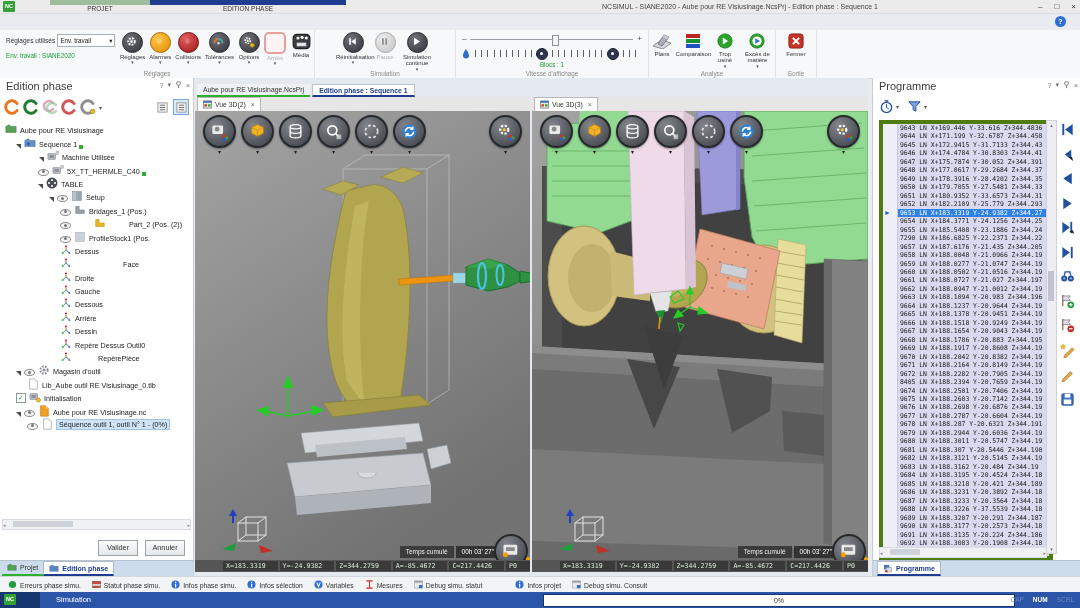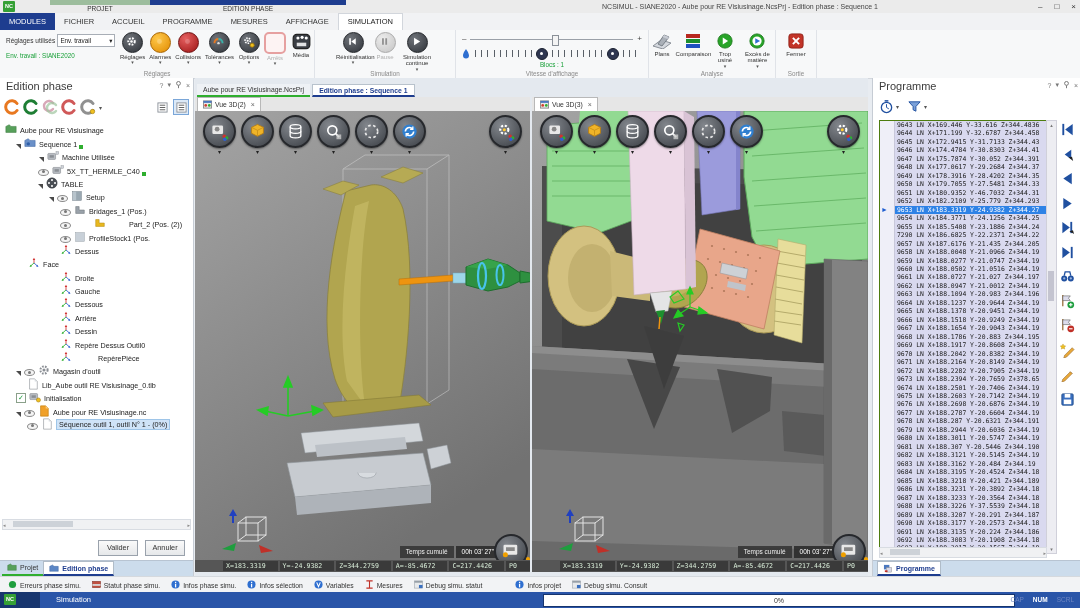--- a/index.html
+++ b/index.html
@@ -119,21 +119,21 @@
   .mstat{position:absolute;right:2px;bottom:4px;width:30px;height:30px;border-radius:50%;border:2px solid #26282c;
          background:radial-gradient(circle at 35% 30%,#83878d,#3a3e44);}
   .mstat svg{position:absolute;left:5px;top:5px;width:20px;height:20px;}
   .mpill{position:absolute;right:0px;bottom:6px;width:4px;height:9px;background:#f0a000;border-radius:2px;}
   .navcube{position:absolute;left:25px;bottom:18px;width:55px;height:45px;}
   
   #right-panel{position:absolute;left:872px;top:78px;width:208px;height:498px;background:#fff;border-left:1px solid #c6ccd4;}
   #rp-toolbar{display:flex;align-items:center;height:20px;padding:0 6px;gap:8px;}
   #rp-toolbar svg{width:15px;height:15px;}
   #rp-toolbar .caret{font-size:6px;color:#555;}
-  #proglist{position:absolute;left:6px;top:42px;width:166px;height:432px;background:#d9d9ef;border:1px solid #4d7c0f;}
+  #proglist{position:absolute;left:6px;top:42px;width:166px;height:432px;background:#d9d9ef;border:4px solid #4d7c0f;}
   .prow{display:flex;height:8.47px;}
   .gut{width:14px;background:#efeff8;border-right:1px solid #c8c8da;flex:none;position:relative;}
   .gut .cur{position:absolute;left:1px;top:-1px;color:#1d5dd0;font-size:7px;line-height:9px;}
   .code{flex:1;font-family:"DejaVu Sans Mono",monospace;font-size:6.4px;line-height:8.5px;color:#1a1a1a;
         white-space:nowrap;overflow:hidden;padding-left:2px;}
   .prow.sel .code{background:#2e82e6;color:#fff;}
   #vscroll{position:absolute;left:173px;top:42px;width:9px;height:432px;background:#ededf2;border:1px solid #d0d0da;
            font-size:5px;color:#777;text-align:center;}
   #vthumb{position:absolute;left:1px;top:150px;width:6px;height:30px;background:#c4c4d0;}
   #vscroll .sa{position:absolute;left:0;right:0;height:8px;line-height:8px;} #vscroll .sa.up{top:0;} #vscroll .sa.dn{bottom:0;}
@@ -175,29 +175,20 @@
     </div>
     <span id="wintitle">NCSIMUL - SIANE2020 - Aube pour RE Visiusinage.NcsPrj - Edition phase : Sequence 1</span>
     <div id="wincontrols">
       <span>–</span>
       <span>□</span>
       <span>×</span>
     </div>
   </div>
   <div id="winhelp">?</div>
 
-  <div id="tabsrow">
-      <span class="rtab modules">MODULES</span>
-      <span class="rtab">FICHIER</span>
-      <span class="rtab">ACCUEIL</span>
-      <span class="rtab">PROGRAMME</span>
-      <span class="rtab">MESURES</span>
-      <span class="rtab">AFFICHAGE</span>
-      <span class="rtab active">SIMULATION</span>
-    </div>
 
   <div id="ribbon">
     <div class="rgroup" id="grp-reglages">
       <div id="settings-col">
         <span class="slbl">Réglages utilisés</span>
         <span id="combo">
           <span>Env. travail</span>
           <span class="caret">▾</span>
         </span>
         <div id="envline">Env. travail : SIANE2020</div>
@@ -533,21 +524,21 @@
           <span class="tico"><svg viewBox="0 0 14 14">
               <line x1="7" y1="7" x2="7" y2="2.5" stroke="#d03030"></line>
               <path d="M7 1l-1.5 2.5h3z" fill="#d03030"></path>
               <line x1="7" y1="7" x2="3" y2="10.5" stroke="#2fae2f"></line>
               <path d="M1.8 11.8l3-1-1.8-1.8z" fill="#2fae2f"></path>
               <line x1="7" y1="7" x2="11" y2="10.5" stroke="#3060d0"></line>
               <path d="M12.2 11.8l-3-1 1.8-1.8z" fill="#3060d0"></path>
             </svg></span>
           <span class="tlabel">Dessus</span>
         </div>
-        <div class="trow" style="padding-left: 28px;">
+        <div class="trow" style="padding-left: 60px; gap: 48px;">
           <span class="tico"><svg viewBox="0 0 14 14">
               <line x1="7" y1="7" x2="7" y2="2.5" stroke="#d03030"></line>
               <path d="M7 1l-1.5 2.5h3z" fill="#d03030"></path>
               <line x1="7" y1="7" x2="3" y2="10.5" stroke="#2fae2f"></line>
               <path d="M1.8 11.8l3-1-1.8-1.8z" fill="#2fae2f"></path>
               <line x1="7" y1="7" x2="11" y2="10.5" stroke="#3060d0"></line>
               <path d="M12.2 11.8l-3-1 1.8-1.8z" fill="#3060d0"></path>
             </svg></span>
           <span class="tlabel">Face</span>
         </div>
@@ -1128,21 +1119,21 @@
         <div class="prow">
           <span class="gut"></span>
           <span class="code">9649 LN X+178.3916 Y-28.4202 Z+344.35</span>
         </div>
         <div class="prow">
           <span class="gut"></span>
           <span class="code">9650 LN X+179.7055 Y-27.5481 Z+344.33</span>
         </div>
         <div class="prow">
           <span class="gut"></span>
-          <span class="code">9651 LN X+180.9352 Y-46.7032 Z+344.31</span>
+          <span class="code">9651 LN X+180.9352 Y-33.6573 Z+344.31</span>
         </div>
         <div class="prow">
           <span class="gut"></span>
           <span class="code">9652 LN X+182.2109 Y-25.779 Z+344.293</span>
         </div>
         <div class="prow sel">
           <span class="gut">
             <span class="cur">►</span>
           </span>
           <span class="code">9653 LN X+183.3319 Y-24.9382 Z+344.27</span>
@@ -1218,21 +1209,21 @@
         <div class="prow">
           <span class="gut"></span>
           <span class="code">9671 LN X+188.2164 Y-20.8149 Z+344.19</span>
         </div>
         <div class="prow">
           <span class="gut"></span>
           <span class="code">9672 LN X+188.2282 Y-20.7905 Z+344.19</span>
         </div>
         <div class="prow">
           <span class="gut"></span>
-          <span class="code">9673 LN X+188.2394 Y-20.7659 Z+378.65</span>
+          <span class="code">8405 LN X+188.2394 Y-20.7659 Z+344.19</span>
         </div>
         <div class="prow">
           <span class="gut"></span>
           <span class="code">9674 LN X+188.2501 Y-20.7406 Z+344.19</span>
         </div>
         <div class="prow">
           <span class="gut"></span>
           <span class="code">9675 LN X+188.2603 Y-20.7142 Z+344.19</span>
         </div>
         <div class="prow">

